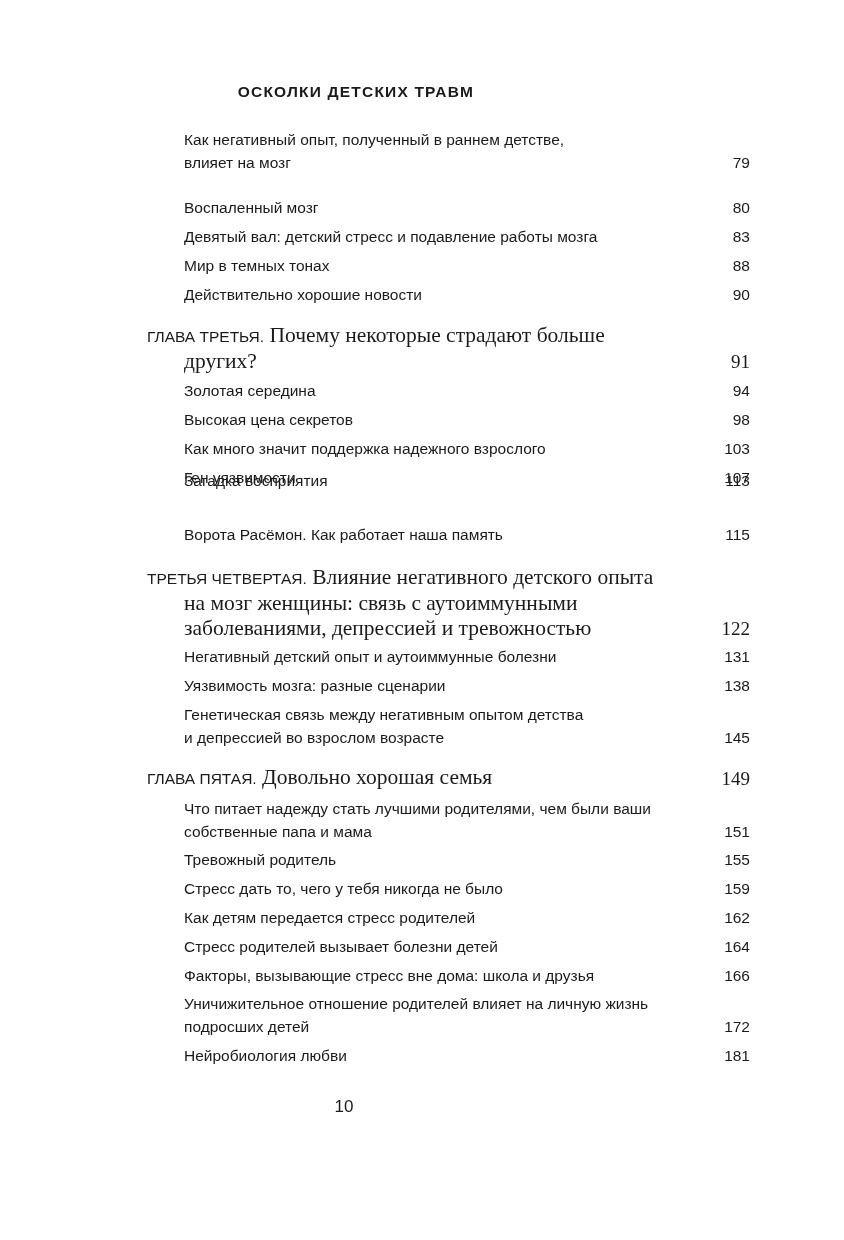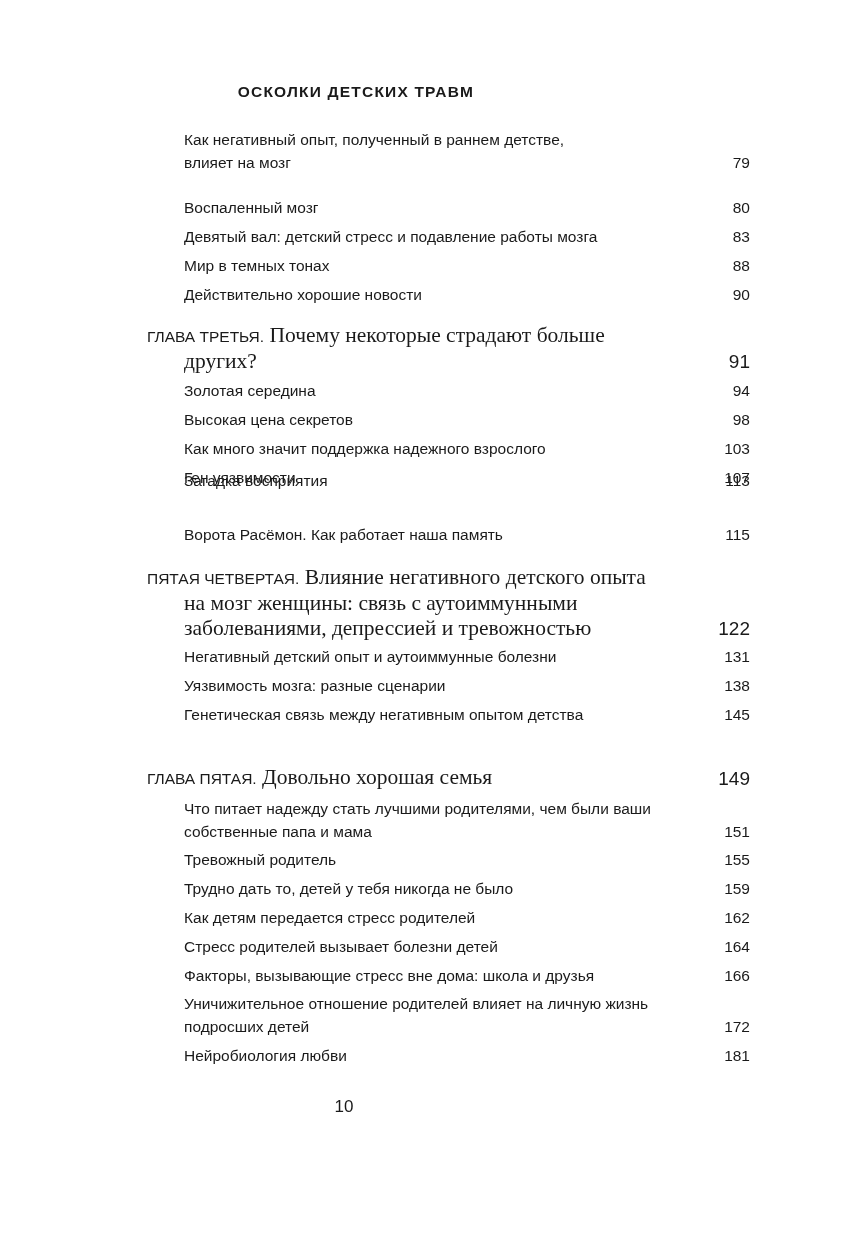--- a/index.html
+++ b/index.html
@@ -21,21 +21,21 @@
     position: absolute; left: 0; width: 603px;
     font-family: "Liberation Serif", serif; font-size: 21.5px; line-height: 25px;
   }
   .chapter .label {
     font-family: "Liberation Sans", sans-serif; font-size: 15.5px; letter-spacing: 0px;
   }
   .chapter .title-wrap { display: block; padding-right: 60px; text-indent: 0; }
   .chapter .line2 { display: block; padding-left: 37px; }
   .chapter .page {
     position: absolute; right: 0; bottom: 0;
-    font-family: Liberation Sans, sans-serif; font-size: 19px; margin-top: 11px;
+    font-family: Liberation Serif, serif; font-size: 19px; margin-top: 11px;
   }
   .folio {
     position: absolute; top: 1097px; left: 0; width: 688px; text-align: center;
     font-family: "Liberation Sans", sans-serif; font-size: 17px;
   }
 </style>
 </head>
 <body>
 
 <div class="running-head">ОСКОЛКИ ДЕТСКИХ ТРАВМ</div>
@@ -92,58 +92,59 @@
     <span class="title">Загадка восприятия</span>
     <span class="page">113</span>
   </div>
   <div class="entry" style="top:523px">
     <span class="title">Ворота Расёмон. Как работает наша память</span>
     <span class="page">115</span>
   </div>
 
   <div class="chapter" style="top:565px">
     <span class="title-wrap">
-      <span class="label">ПЯТАЯ ЧЕТВЕРТАЯ.</span>
+      <span class="label">ТРЕТЬЯ ЧЕТВЕРТАЯ.</span>
       <span>Влияние негативного детского опыта</span>
     </span>
     <span class="line2">на мозг женщины: связь с аутоиммунными</span>
     <span class="line2">заболеваниями, депрессией и тревожностью</span>
     <span class="page">122</span>
   </div>
   <div class="entry" style="top:645px">
     <span class="title">Негативный детский опыт и аутоиммунные болезни</span>
     <span class="page">131</span>
   </div>
   <div class="entry" style="top:674px">
     <span class="title">Уязвимость мозга: разные сценарии</span>
     <span class="page">138</span>
   </div>
   <div class="entry" style="top:703px">
     <span class="title">Генетическая связь между негативным опытом детства</span>
+    <span class="title">и депрессией во взрослом возрасте</span>
     <span class="page">145</span>
   </div>
 
   <div class="chapter" style="top:765px">
     <span class="title-wrap">
       <span class="label">ГЛАВА ПЯТАЯ.</span>
       <span>Довольно хорошая семья</span>
     </span>
     <span class="page">149</span>
   </div>
   <div class="entry" style="top:797px">
     <span class="title">Что питает надежду стать лучшими родителями, чем были ваши</span>
     <span class="title">собственные папа и мама</span>
     <span class="page">151</span>
   </div>
   <div class="entry" style="top:848px">
     <span class="title">Тревожный родитель</span>
     <span class="page">155</span>
   </div>
   <div class="entry" style="top:877px">
-    <span class="title">Трудно дать то, детей у тебя никогда не было</span>
+    <span class="title">Стресс дать то, чего у тебя никогда не было</span>
     <span class="page">159</span>
   </div>
   <div class="entry" style="top:906px">
     <span class="title">Как детям передается стресс родителей</span>
     <span class="page">162</span>
   </div>
   <div class="entry" style="top:935px">
     <span class="title">Стресс родителей вызывает болезни детей</span>
     <span class="page">164</span>
   </div>

